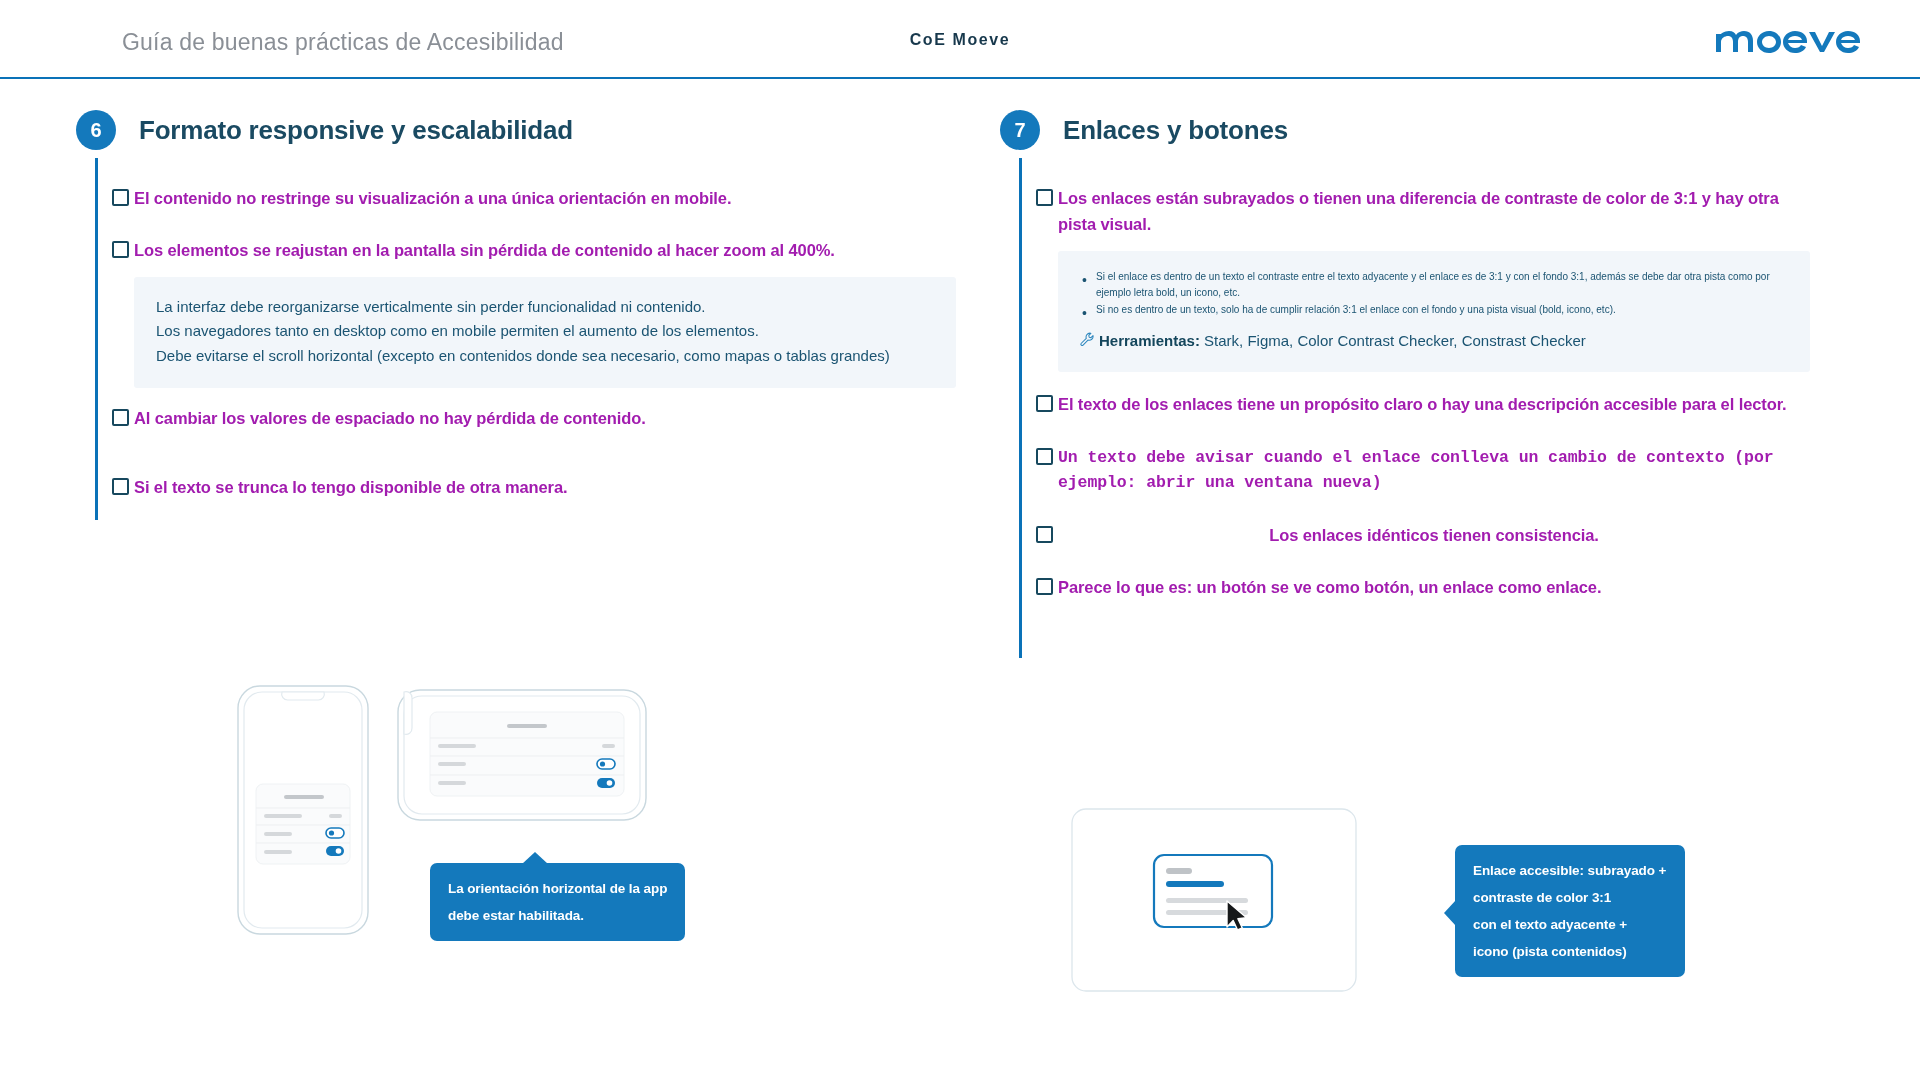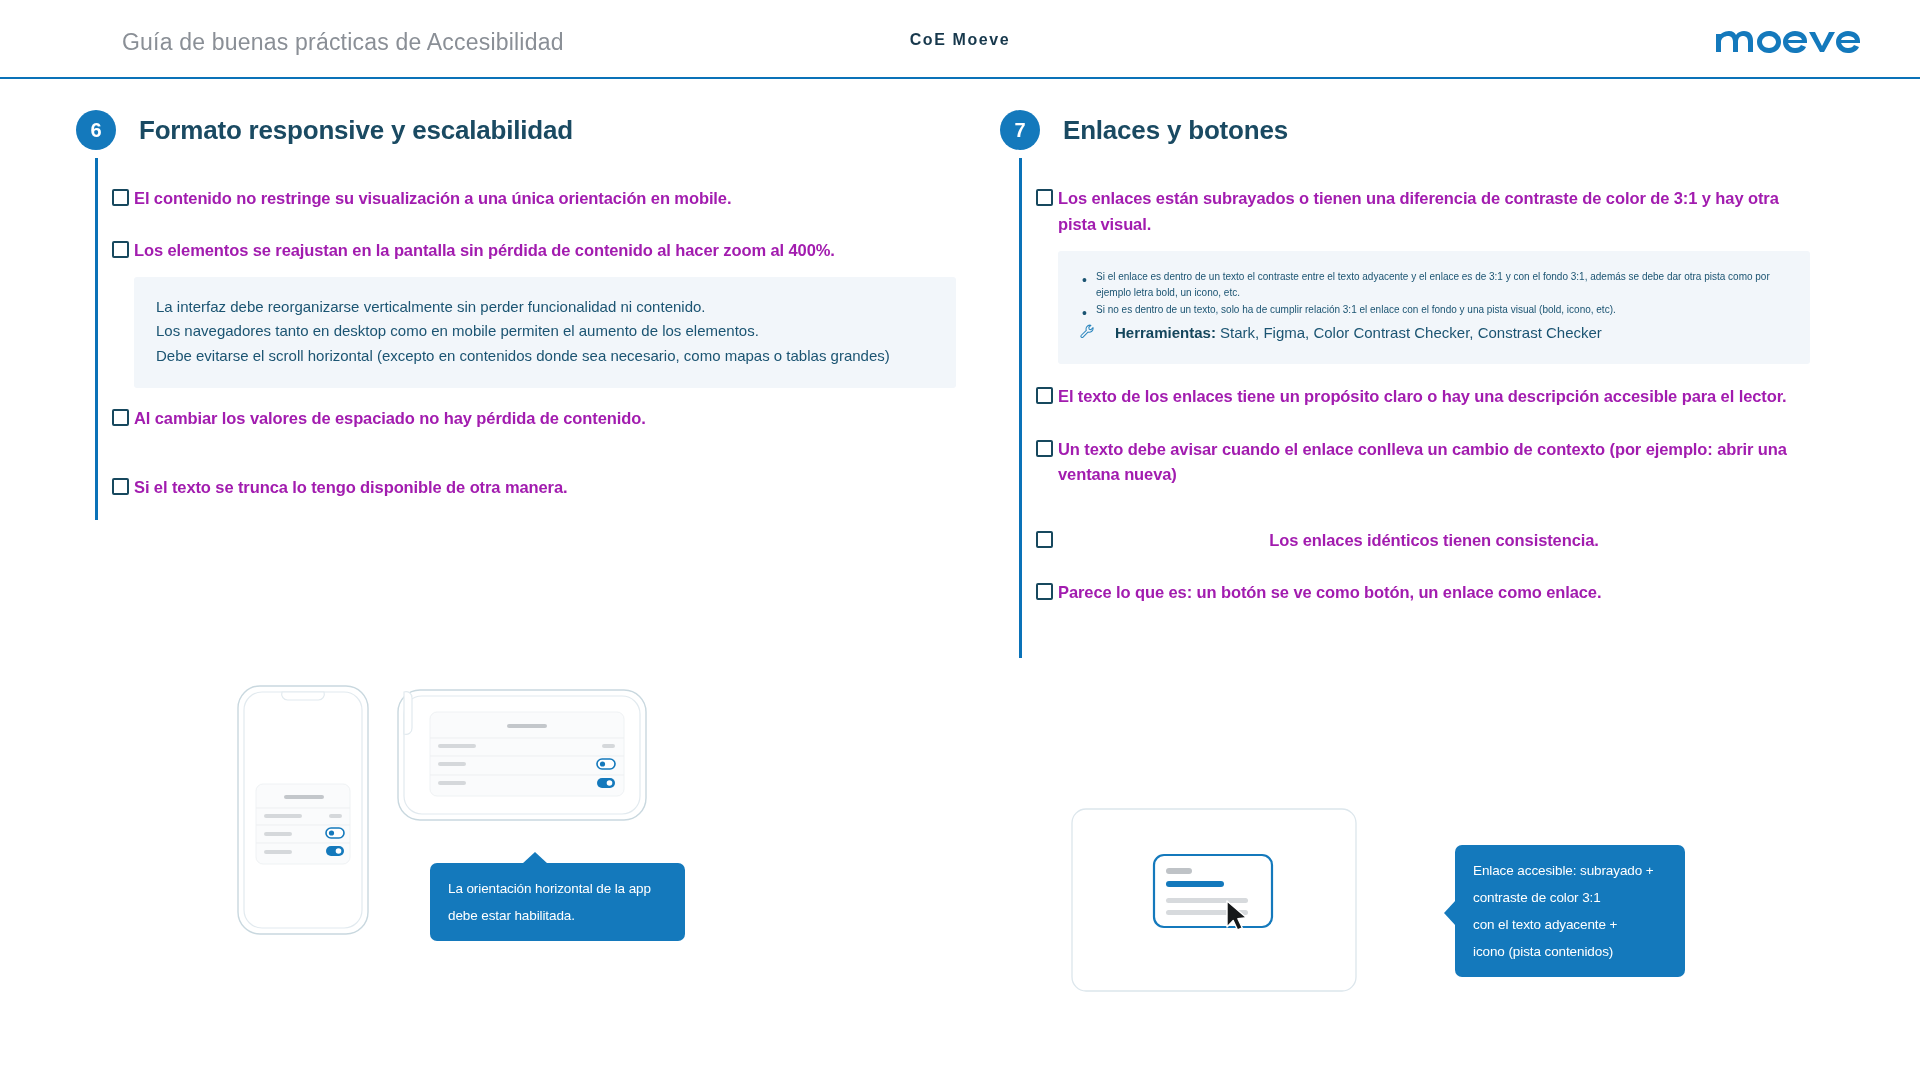--- a/index.html
+++ b/index.html
@@ -132,22 +132,22 @@
   .info-bullets li::before {
     content: "\2022";
     position: absolute;
     left: 2px; top: 0;
     color: #1B5472;
     font-size: 14px;
   }
   .tools-row {
     display: flex;
     align-items: flex-start;
-    gap: 20px;
-    margin-top: 4px;
+    gap: 4px;
+    margin-top: 12px;
   }
   .tools-icon { flex: 0 0 auto; margin-top: 2px; }
   .tools-text { font-size: 15px; color: #1B5472; line-height: 1.5; }
   .tools-label { font-weight: bold; color: #14465C; }
 
   
   .illus-left {
     position: absolute;
     left: 230px; top: 680px;
     width: 620px; height: 300px;
@@ -158,21 +158,21 @@
     width: 640px; height: 190px;
   }
 
   
   .tooltip {
     position: absolute;
     background: #1479BC;
     border-radius: 7px;
     color: #ffffff;
     font-size: 13.5px;
-    font-weight: normal;
+    font-weight: bold;
     line-height: 2.0;
     padding: 12px 18px;
     letter-spacing: -0.1px;
   }
   .tip-left {
     left: 430px; top: 863px;
     width: 255px;
   }
   .tip-left::after {
     content: "";
@@ -291,21 +291,21 @@
             <span class="tools-text"><span class="tools-label">Herramientas:</span> <span>Stark, Figma, Color Contrast Checker, Constrast Checker</span></span>
           </div>
         </div>
       </div>
 
       <div class="chk-item" style="margin-bottom:27px;">
         <div class="chk-box"></div>
         <div class="chk-text">El texto de los enlaces tiene un propósito claro o hay una descripción accesible para el lector.</div>
       </div>
 
-      <div class="chk-item" style="margin-bottom:40px;">
+      <div class="chk-item" style="margin-bottom:27px;font-family:Liberation Mono, monospace;">
         <div class="chk-box"></div>
         <div class="chk-text">Un texto debe avisar cuando el enlace conlleva un cambio de contexto (por ejemplo: abrir una ventana nueva)</div>
       </div>
 
       <div class="chk-item" style="margin-bottom:27px;text-align:center;">
         <div class="chk-box"></div>
         <div class="chk-text">Los enlaces idénticos tienen consistencia.</div>
       </div>
 
       <div class="chk-item">

